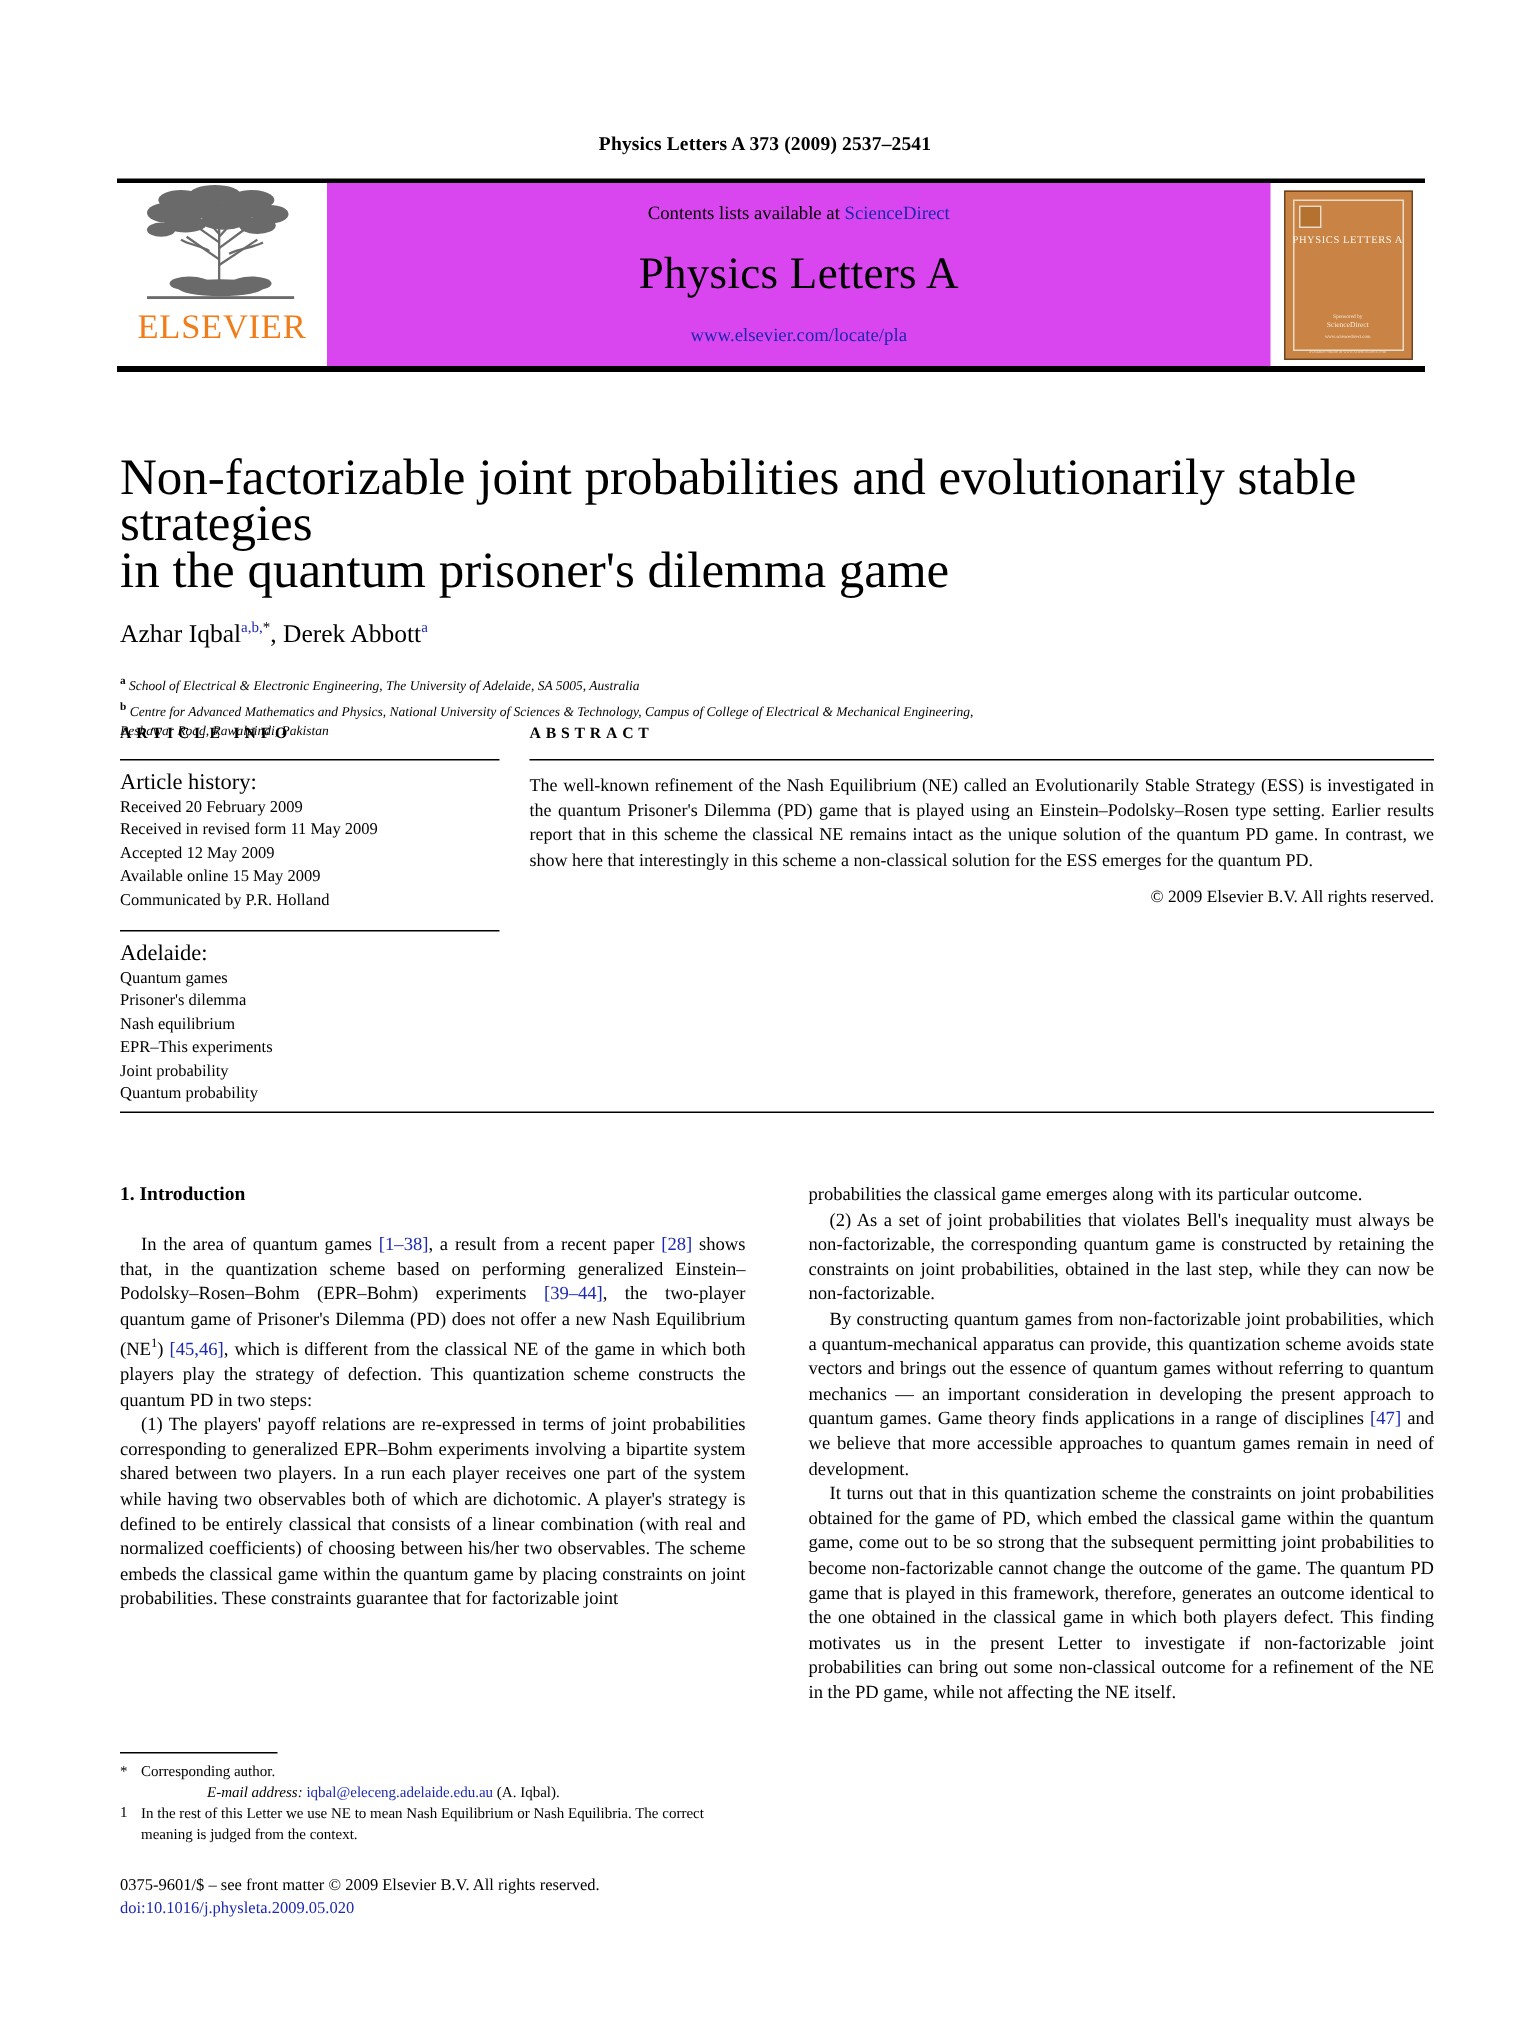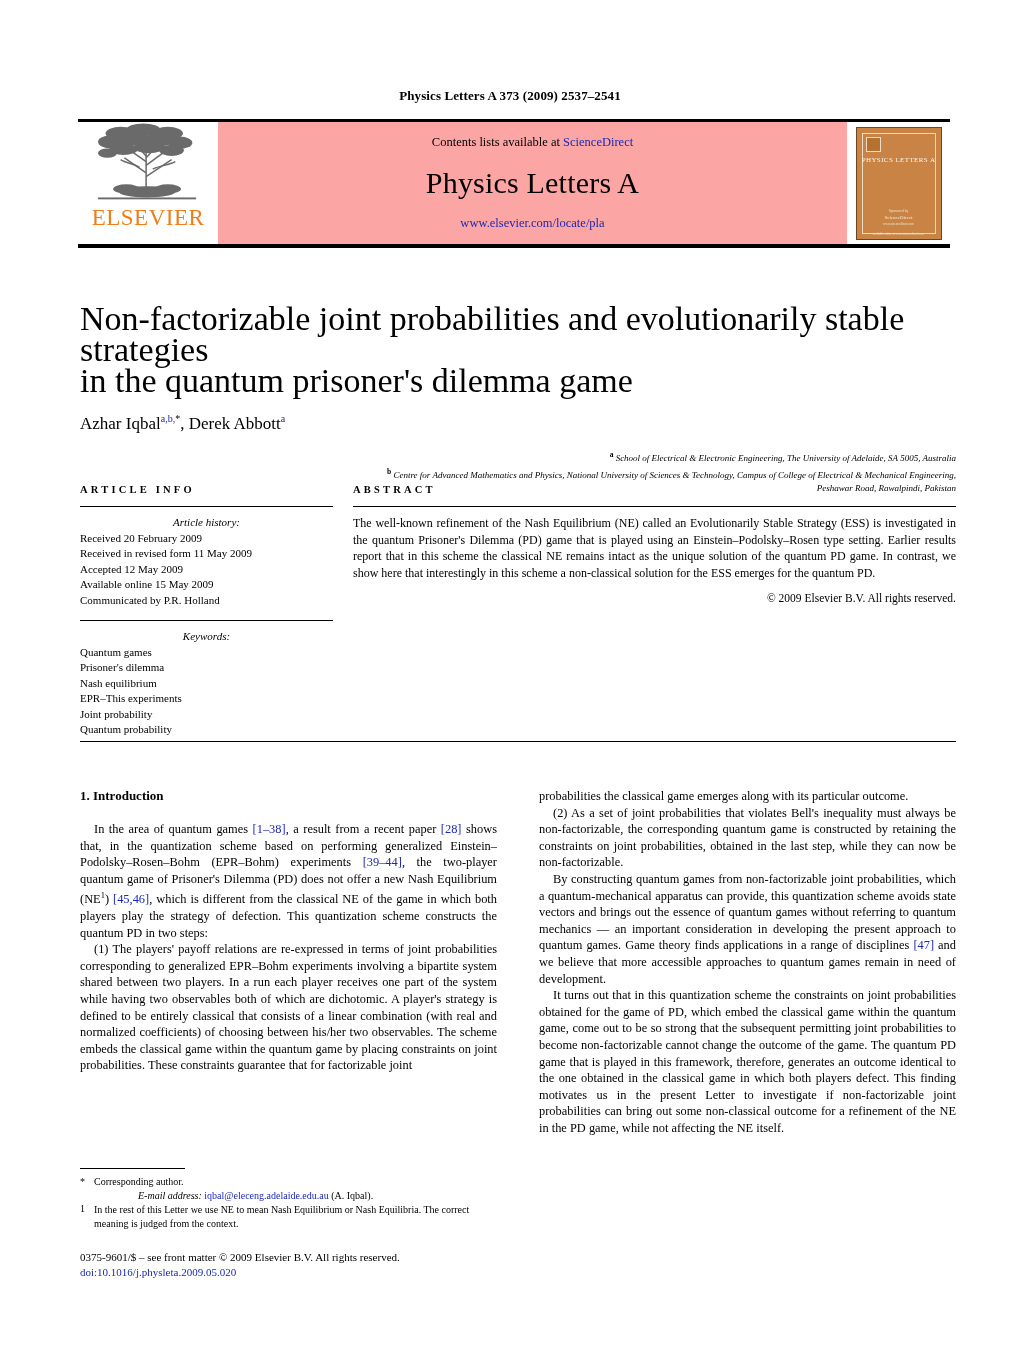--- a/index.html
+++ b/index.html
@@ -70,21 +70,21 @@
     font-family: "Liberation Serif", serif;
     font-size: 23px;
     letter-spacing: .5px;
     color: #f07d1a;
     font-weight: normal;
     line-height: 1;
     margin-top: 1px;
   }
   .sd-band {
     flex: 1 1 auto;
-    background: #fca5a5;
+    background: #d946ef;
     position: relative;
     display: flex;
     flex-direction: column;
     align-items: center;
     justify-content: space-between;
     padding: 13px 0 13px 0;
   }
   .sd-line {
     font-size: 12.5px;
     color: #000;
@@ -198,21 +198,20 @@
   .sup-star {
     font-size: 10px;
     vertical-align: super;
     color: #000;
   }
   .affiliations {
     margin-top: 14px;
     font-size: 9px;
     font-style: italic;
     line-height: 13px;
-    text-align: right;
   }
   .aff-mark {
     font-style: normal;
     font-weight: bold;
     font-size: 7.5px;
     vertical-align: super;
   }
 
   
   .info-abstract {
@@ -237,24 +236,22 @@
     letter-spacing: 3.2px;
     margin-bottom: 11px;
   }
   .hr-thin {
     border: 0;
     border-top: 1.6px solid #000;
     margin: 0 0 8px 0;
   }
   .hr-thin.second { margin-top: 12px; }
   .info-label {
-    font-style: italic;
-    font-size: 11px;
+    font-size: 15px;
     line-height: 15.5px;
-    text-align: center;
   }
   .info-line {
     font-size: 11px;
     line-height: 15.5px;
   }
   .kw-line {
     font-size: 11px;
     line-height: 15.5px;
   }
   .abstract-text {
@@ -444,21 +441,21 @@
     <div class="col-info">
       <div class="sec-head">ARTICLE INFO</div>
       <hr class="hr-thin">
       <div class="info-label">Article history:</div>
       <div class="info-line">Received 20 February 2009</div>
       <div class="info-line">Received in revised form 11 May 2009</div>
       <div class="info-line">Accepted 12 May 2009</div>
       <div class="info-line">Available online 15 May 2009</div>
       <div class="info-line">Communicated by P.R. Holland</div>
       <hr class="hr-thin second">
-      <div class="info-label">Keywords:</div>
+      <div class="info-label">Adelaide:</div>
       <div class="kw-line">Quantum games</div>
       <div class="kw-line">Prisoner's dilemma</div>
       <div class="kw-line">Nash equilibrium</div>
       <div class="kw-line">EPR–This experiments</div>
       <div class="kw-line">Joint probability</div>
       <div class="kw-line">Quantum probability</div>
     </div>
 
     <div class="col-abstract">
       <div class="sec-head">ABSTRACT</div>

